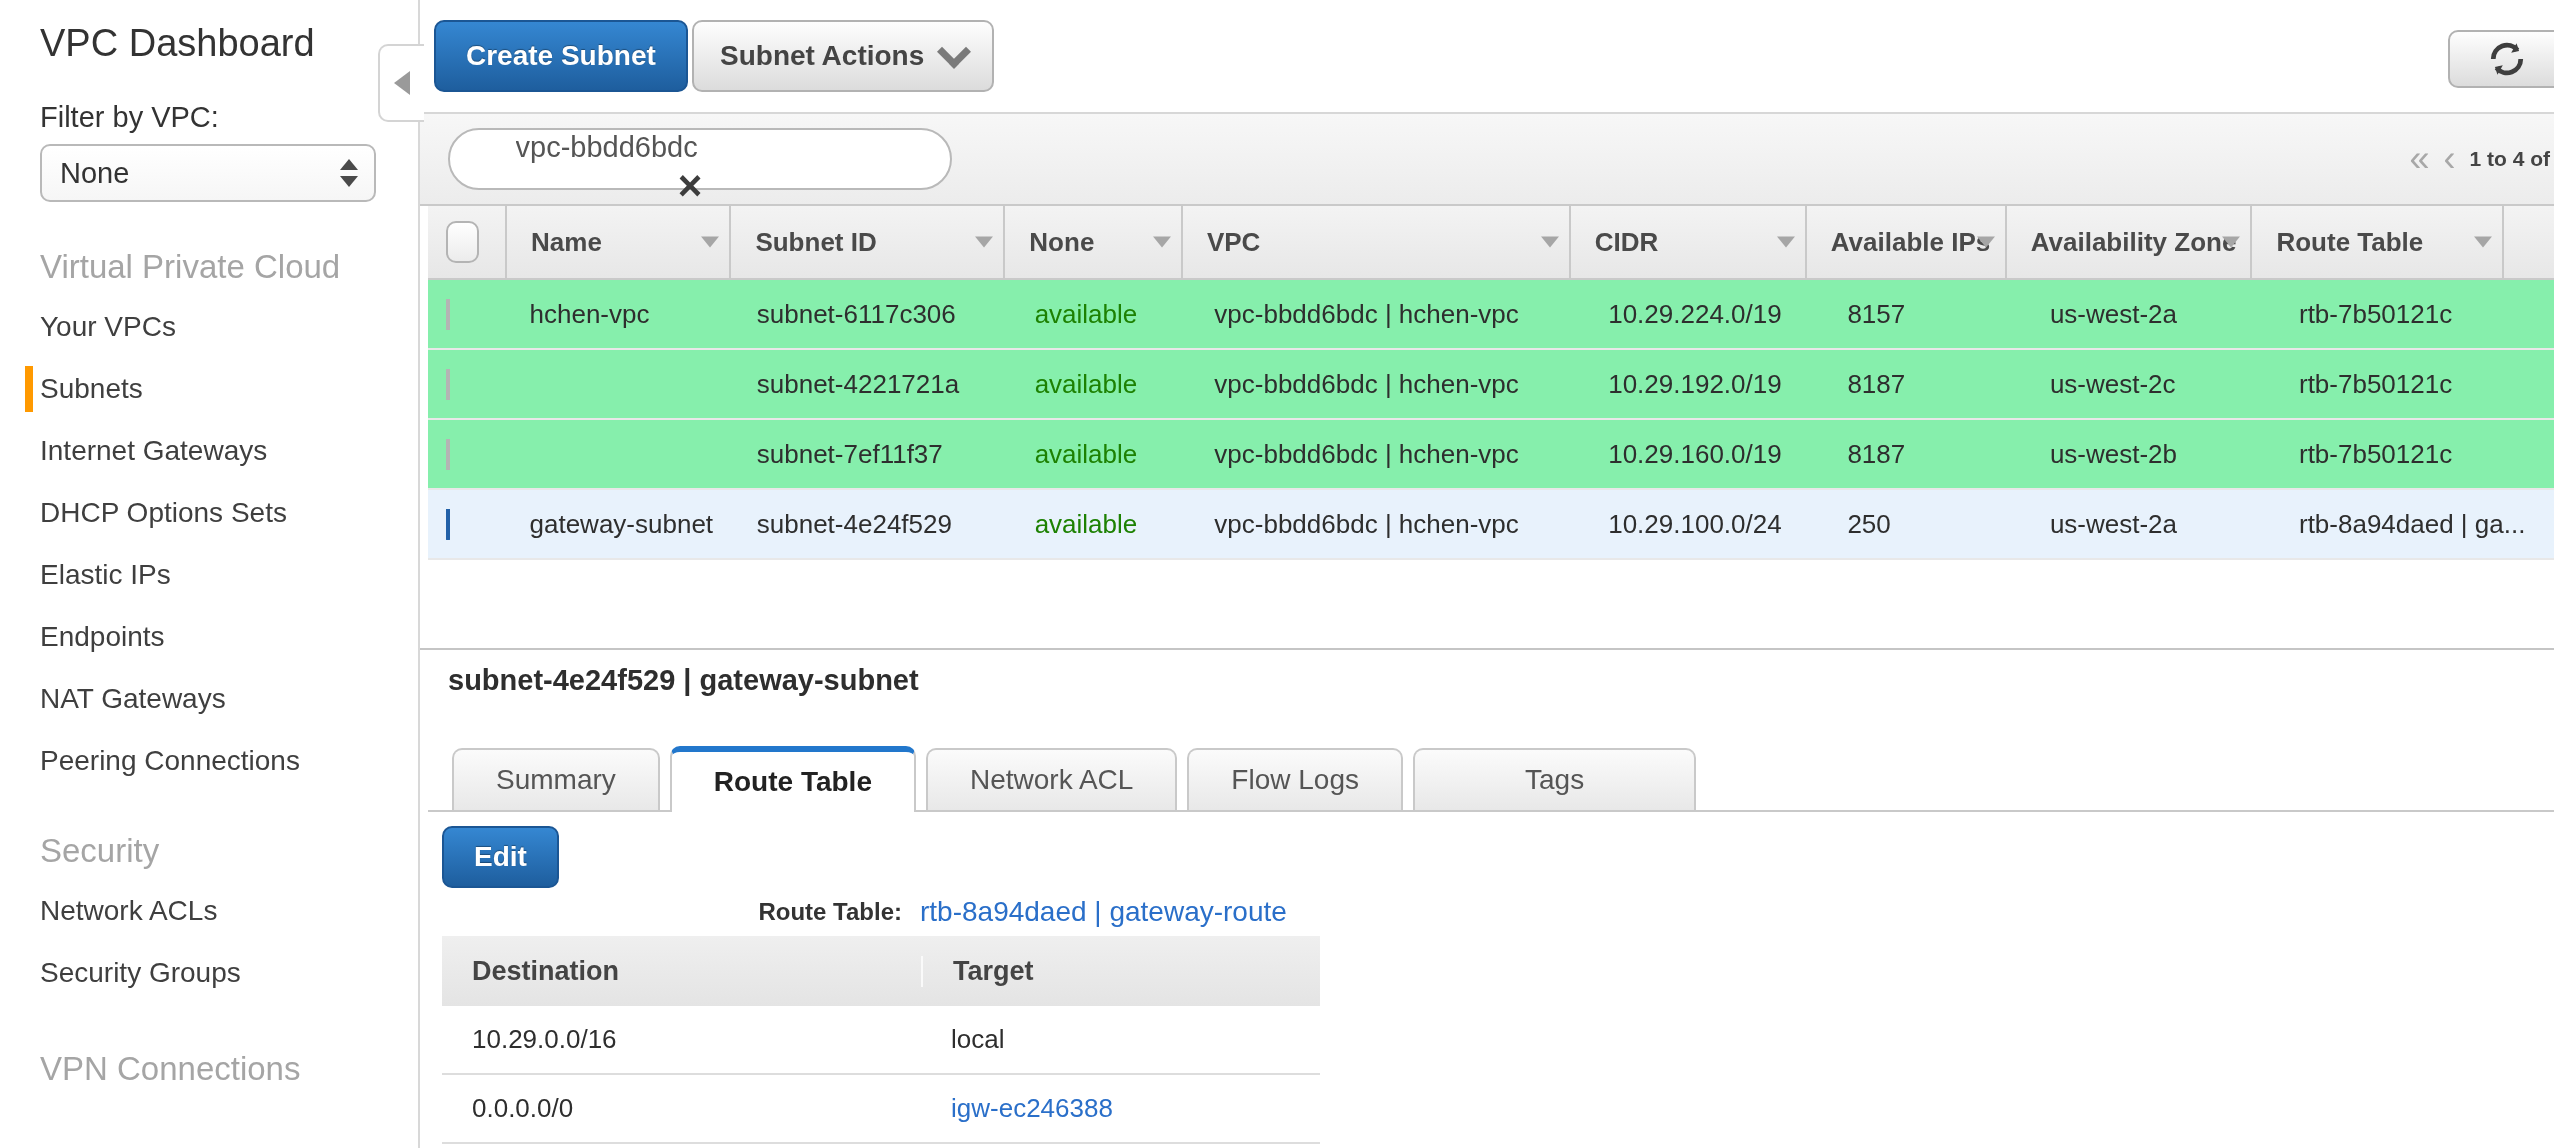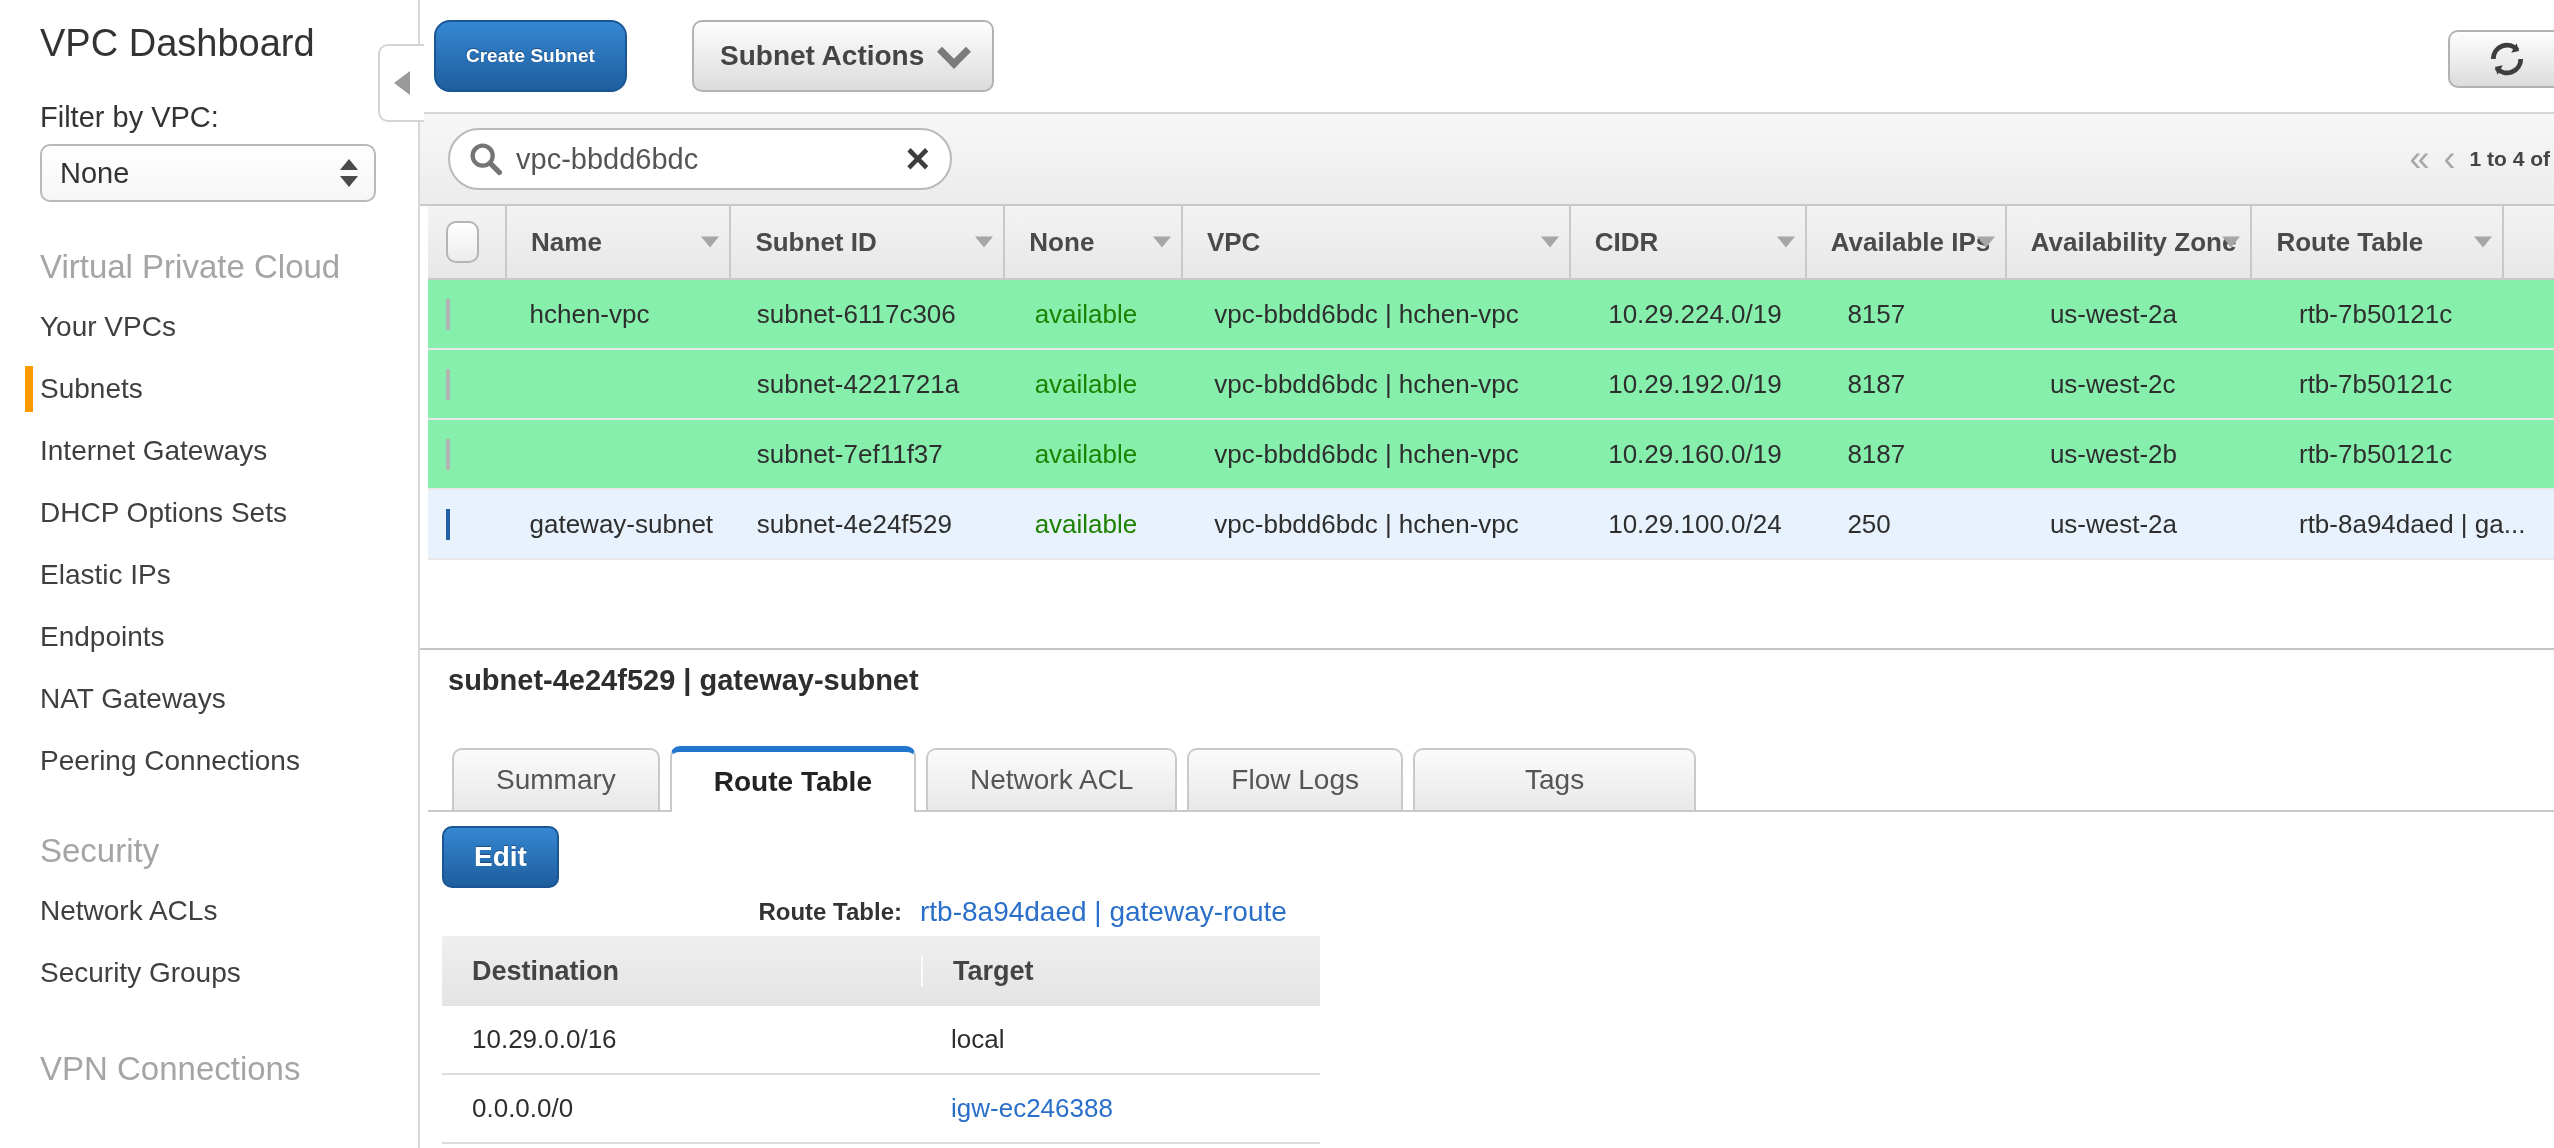--- a/index.html
+++ b/index.html
@@ -24,27 +24,27 @@
   
   .collapse-tab{position:absolute;left:378px;top:44px;width:44px;height:74px;background:#fff;border:2px solid #d4d4d4;border-right:none;border-radius:10px 0 0 10px;z-index:3;display:flex;align-items:center;justify-content:center;cursor:pointer;}
   .tri-left{width:0;height:0;border-top:12px solid transparent;border-bottom:12px solid transparent;border-right:16px solid #9a9a9a;}
   
   .main{position:absolute;left:420px;top:0;right:0;bottom:0;overflow:hidden;background:#fff;}
   
   .toolbar{position:absolute;left:0;top:0;right:0;height:112px;background:#fff;}
   .btn{display:flex;align-items:center;justify-content:center;border-radius:10px;cursor:pointer;box-sizing:border-box;}
   .btn-primary{background:linear-gradient(#3587d2,#1e5e9e);border:2px solid #1b5694;color:#fff;font-weight:bold;text-shadow:0 -1px 1px rgba(0,0,0,.35);}
   .btn-gray{background:linear-gradient(#fefefe,#dcdcdc);border:2px solid #b2b2b2;color:#444;font-weight:bold;}
-  .create-btn{position:absolute;left:14px;top:20px;height:72px;padding:0 30px;font-size:19px;border-radius:16px;}
+  .create-btn{position:absolute;left:14px;top:20px;height:72px;padding:0 30px;font-size:28px;}
   .actions-btn{position:absolute;left:272px;top:20px;height:72px;padding:0 26px;font-size:28px;gap:18px;}
   .chev-dn{width:17px;height:17px;border-right:7px solid #7a7a7a;border-bottom:7px solid #7a7a7a;transform:rotate(45deg) translate(-3px,-3px);}
   .refresh-btn{position:absolute;right:-12px;top:30px;width:118px;height:58px;border-radius:10px;}
   
   .filterbar{position:absolute;left:0;top:112px;right:0;height:94px;box-sizing:border-box;background:linear-gradient(#f7f7f7,#ececec);border-top:2px solid #d7d7d7;border-bottom:2px solid #c9c9c9;}
-  .search-pill{position:absolute;left:28px;top:14px;width:500px;height:58px;background:#fff;border:2px solid #b9b9b9;border-radius:32px;display:flex;align-items:center;}
+  .search-pill{position:absolute;left:28px;top:14px;width:500px;height:58px;background:#fff;border:2px solid #b9b9b9;border-radius:32px;display:flex;align-items:center;flex-direction:column;}
   .search-pill svg{margin-left:16px;}
   .search-input{border:none;outline:none;flex:1;margin-left:8px;font-size:29px;color:#555;font-family:inherit;background:transparent;}
   .clear-x{margin-right:20px;font-size:42px;font-weight:bold;color:#3d3d3d;line-height:1;cursor:pointer;}
   .pagination{position:absolute;right:4px;top:0;height:90px;display:flex;align-items:center;gap:14px;}
   .pg-arrow{font-size:36px;color:#a8a8a8;cursor:pointer;}
   .pg-text{font-size:21px;font-weight:bold;color:#444;white-space:nowrap;}
   
   .tbl{position:absolute;left:8px;top:206px;right:0;}
   .thead{display:flex;height:74px;box-sizing:border-box;background:linear-gradient(#f3f3f3,#e7e7e7);border-bottom:2px solid #c9c9c9;align-items:center;}
   .th{position:relative;height:100%;display:flex;align-items:center;box-sizing:border-box;padding-left:24px;padding-right:26px;font-size:26px;font-weight:bold;color:#4a4a4a;border-left:2px solid #c9c9c9;cursor:pointer;overflow:hidden;white-space:nowrap;}

